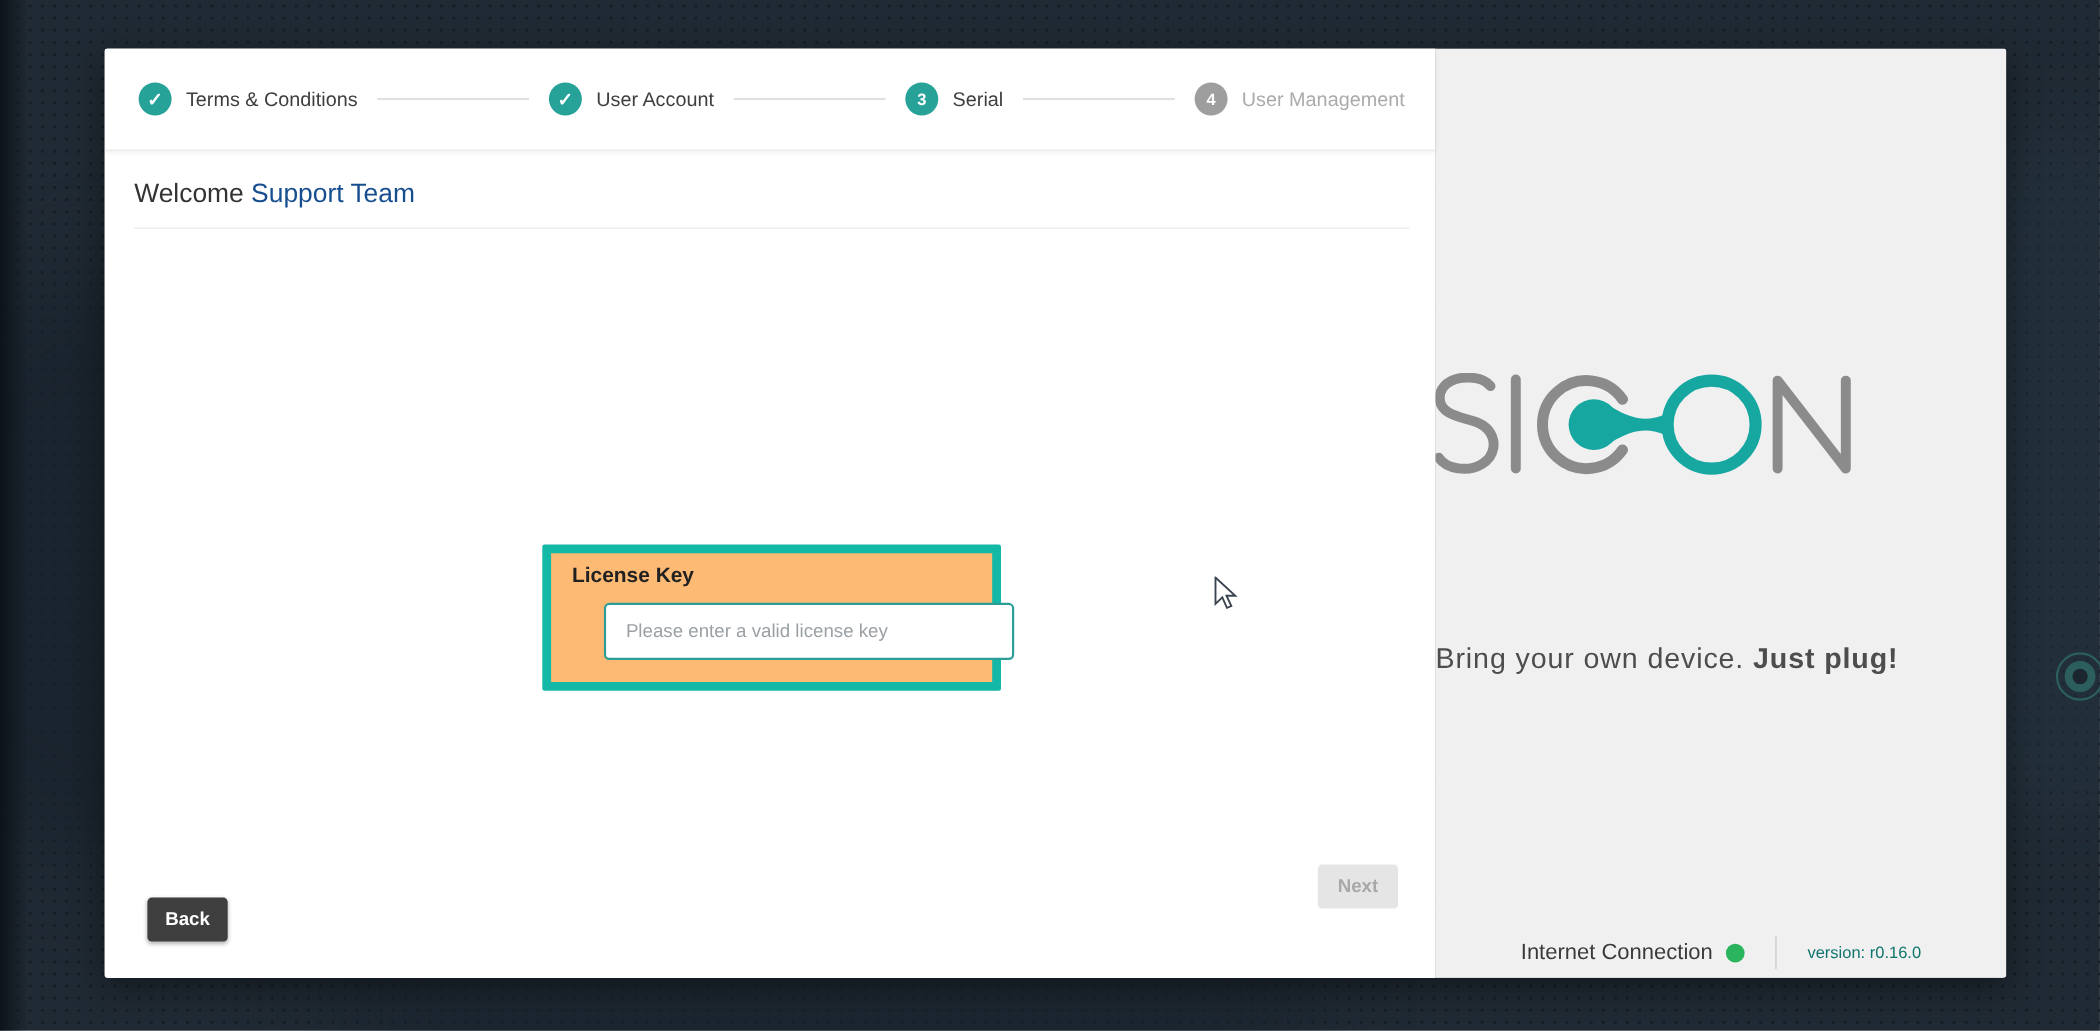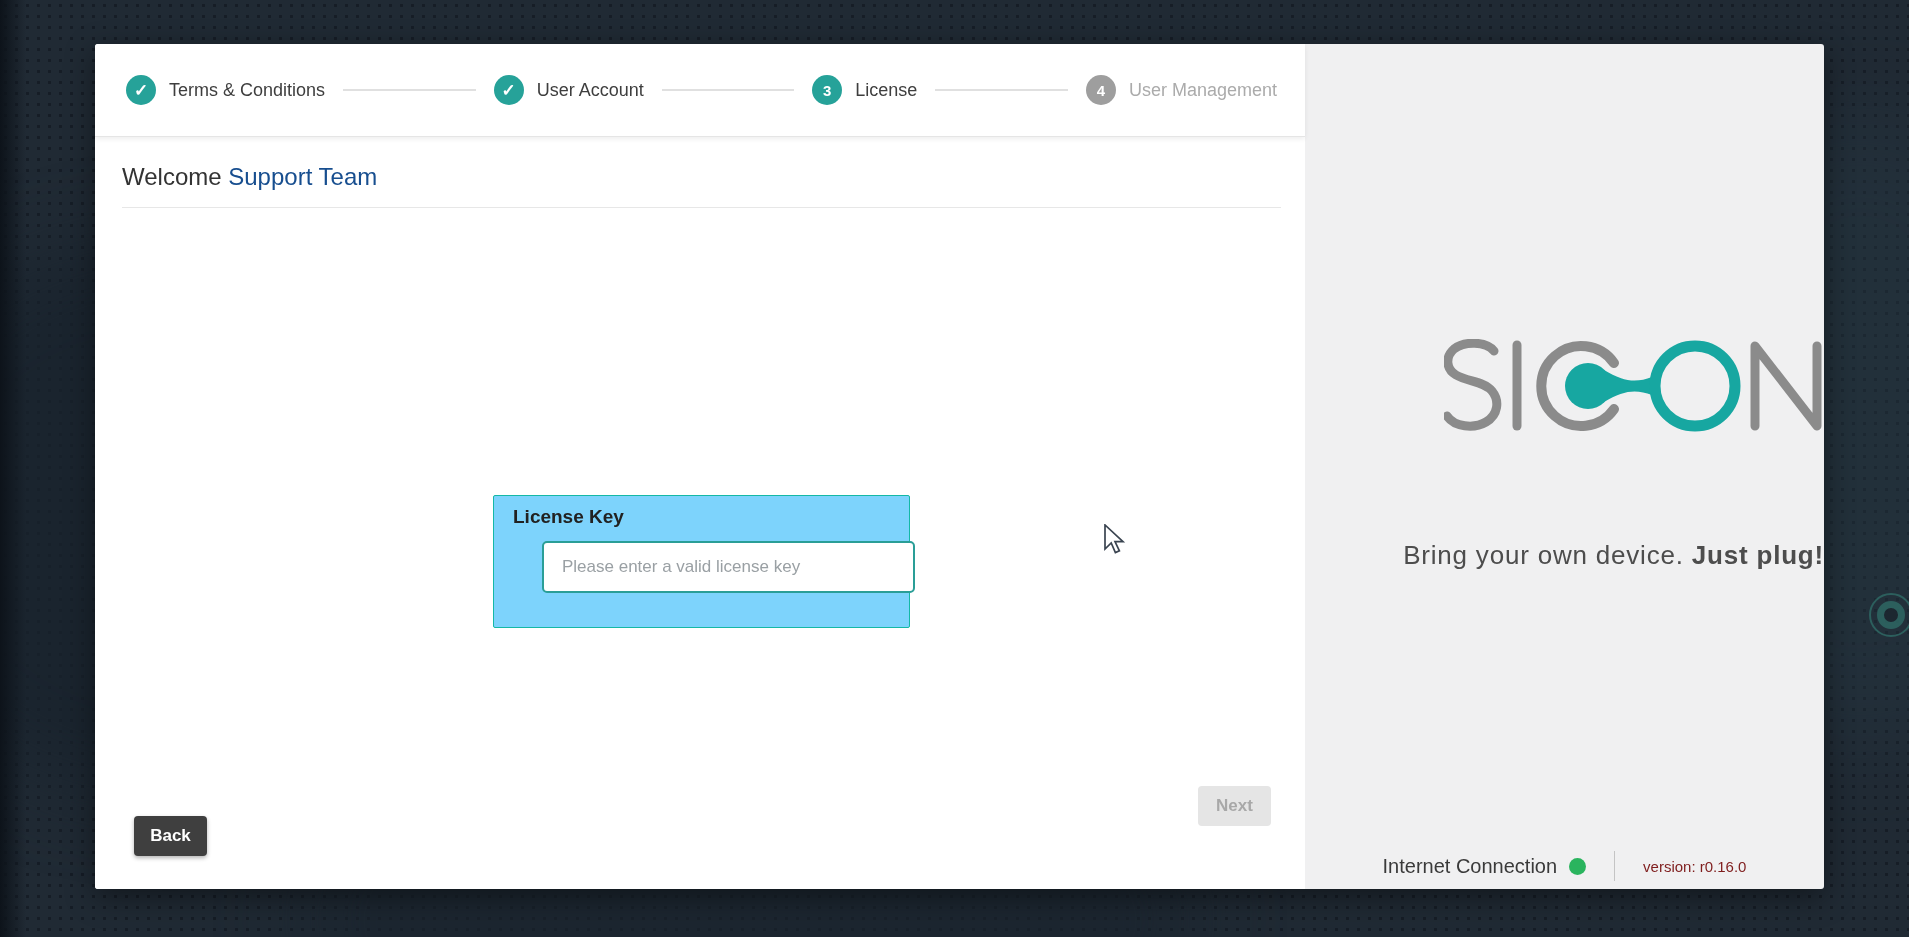--- a/index.html
+++ b/index.html
@@ -50,45 +50,45 @@
   .page-title { position:absolute; left:27px; top:26px; font-size:24px; font-weight:500; color:#333; }
   .page-title .account { color:#174e8f; }
   .title-rule { position:absolute; left:27px; right:24px; top:70px; height:1px; background:#e7e7e7; }
 
   .info-rows { position:absolute; left:417px; top:202px; width:378px; }
   .info-row { display:flex; justify-content:space-between; align-items:baseline; margin-bottom:29px; }
   .info-label { font-size:18px; font-weight:bold; color:#3b3b3b; }
   .info-value { font-size:18px; font-weight:bold; color:#174e8f; }
 
   .license-box { position:absolute; left:398px; top:358px; width:417px; height:133px;
-    border:1px solid #14b8a6; border-radius:2px; background:#7dd3fc; }
+    border:8px solid #14b8a6; border-radius:2px; background:#fdba74; }
   .license-label { position:absolute; left:19px; top:10px; font-size:19px; font-weight:bold; color:#212121; }
   .license-input { position:absolute; left:19px; top:45px; width:373px; height:52px;
     border:2px solid #2a9e97; border-radius:5px; padding:0 18px;
     font-family:"Liberation Sans", sans-serif; font-size:17px; color:#333; outline:none;margin-left:29px; }
   .license-input::placeholder { color:#9aa0a4; opacity:1; }
 
   .btn { position:absolute; width:73px; height:40px; border:none; border-radius:4px;
     font-family:"Liberation Sans", sans-serif; font-size:17px; font-weight:bold; cursor:pointer; }
   .btn-back { left:39px; top:679px; background:#3f3f3f; color:#ffffff;
     box-shadow:0 2px 4px rgba(0,0,0,.3); }
   .btn-next { right:34px; top:649px; background:#e5e5e5; color:#a8a8a8; cursor:default; }
 
   
   .sidebar { width:519px; height:100%; background:#f0f0f1; position:relative;
-    display:flex; flex-direction:column; align-items:flex-end; }
+    display:flex; flex-direction:column; align-items:flex-start;gap:43px; }
   .logo { margin-top:295px; width:380px; height:93px; }
   .tagline { margin-top:108px; font-size:26px; color:#4d4d4d; letter-spacing:.8px; white-space:nowrap; }
   .tagline .bold { font-weight:bold; }
   .status-bar { position:absolute; bottom:8px; left:0; width:100%;
     display:flex; align-items:center; justify-content:center; }
   .status-label { font-size:20px; color:#3a3a3a; }
   .status-dot { width:17px; height:17px; border-radius:50%; background:#2ab45e; margin-left:12px; }
   .status-divider { width:1px; height:30px; background:#c4c4c4; margin:0 28px; }
-  .version-label { font-size:15px; color:#7f1d1d; }
+  .version-label { font-size:15px; color:#0f766e; }
 
   .cursor { position:absolute; left:1103px; top:524px; z-index:10; pointer-events:none; }
 </style>
 </head>
 <body>
 
 <div class="bg-blob blob-left"></div>
 <div class="bg-blob blob-bottom"></div>
 <div class="bg-blob blob-right"></div>
 <div class="edge-vignette"></div>
@@ -111,21 +111,21 @@
         <div class="step-circle done">
           <span class="step-check">✓</span>
         </div>
         <span class="step-label">User Account</span>
       </div>
       <div class="connector"></div>
       <div class="step active">
         <div class="step-circle active">
           <span>3</span>
         </div>
-        <span class="step-label">License</span>
+        <span class="step-label">Serial</span>
       </div>
       <div class="connector"></div>
       <div class="step pending">
         <div class="step-circle pending">
           <span>4</span>
         </div>
         <span class="step-label">User Management</span>
       </div>
     </div>
 

